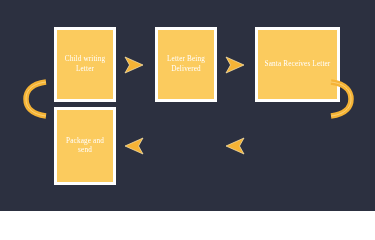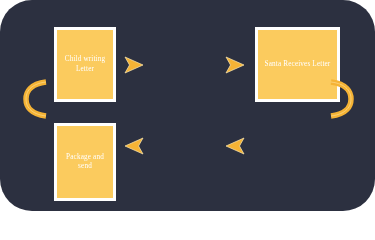--- a/index.html
+++ b/index.html
@@ -11,21 +11,20 @@
     height: 211px;
     overflow: hidden;
     font-family: "Liberation Serif", "DejaVu Serif", serif;
   }
   #slide {
     position: relative;
     width: 375px;
     height: 211px;
     background: #2C3040;
     overflow: hidden;
-    border-radius: 32px;
   }
 
   
   .card {
     position: absolute;
     box-sizing: border-box;
     background: #FFFFFF;
     padding: 3px;
     display: flex;
   }
@@ -47,21 +46,21 @@
     text-align: center;
     width: 100%;
     word-wrap: break-word;
   }
 
   
   .col-1 { left: 54px; width: 62px; }
   .col-2 { left: 155px; width: 62px; }
   .col-3 { left: 255px; width: 85px; }
   .row-top { top: 27px; height: 75px; }
-  .row-bottom { top: 123px; height: 78px; }
+  .row-bottom { top: 107px; height: 78px; }
 
   
   .arrow {
     position: absolute;
     width: 22px;
     height: 20px;
   }
   .arrow svg { display: block; width: 100%; height: 100%; }
 
   .arrow-r1 { left: 123px; top: 55px; }
@@ -83,20 +82,25 @@
 <body>
 
 <div id="slide">
 
   <div class="card col-1 row-top">
     <div class="card-inner">
       <span class="card-label">Child writing Letter</span>
     </div>
   </div>
 
+  <div class="card col-2 row-top">
+    <div class="card-inner">
+      <span class="card-label">Letter Being Delivered</span>
+    </div>
+  </div>
 
   <div class="card col-3 row-top">
     <div class="card-inner">
       <span class="card-label">Santa Receives Letter</span>
     </div>
   </div>
 
 
 
   <div class="card col-1 row-bottom">

